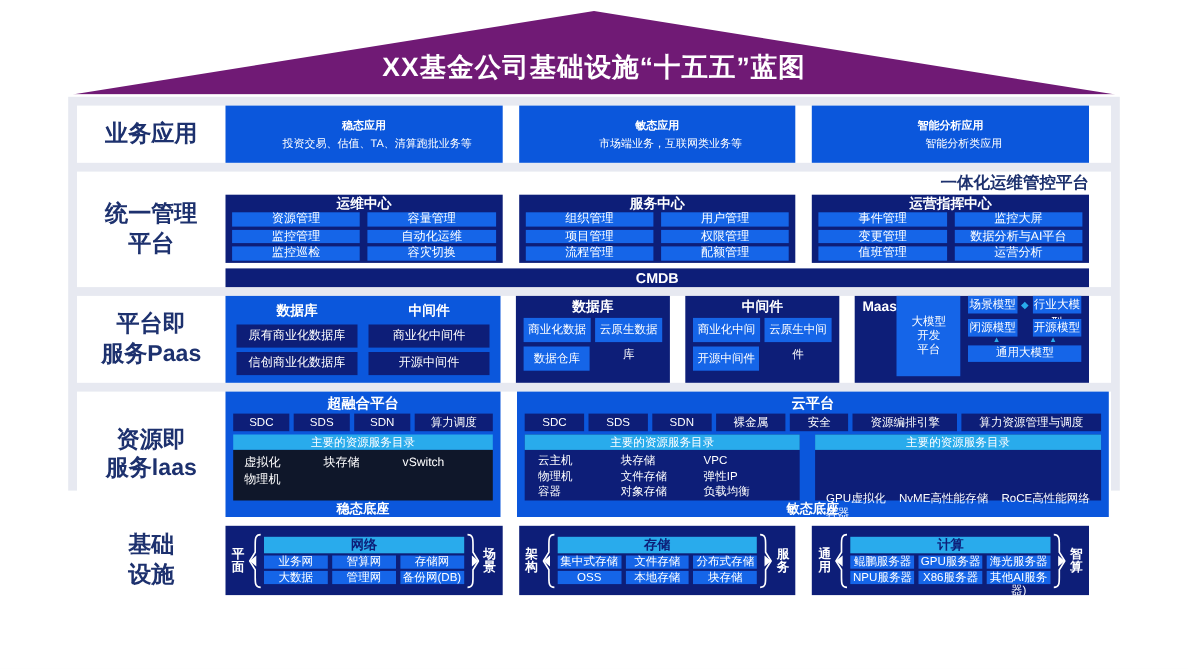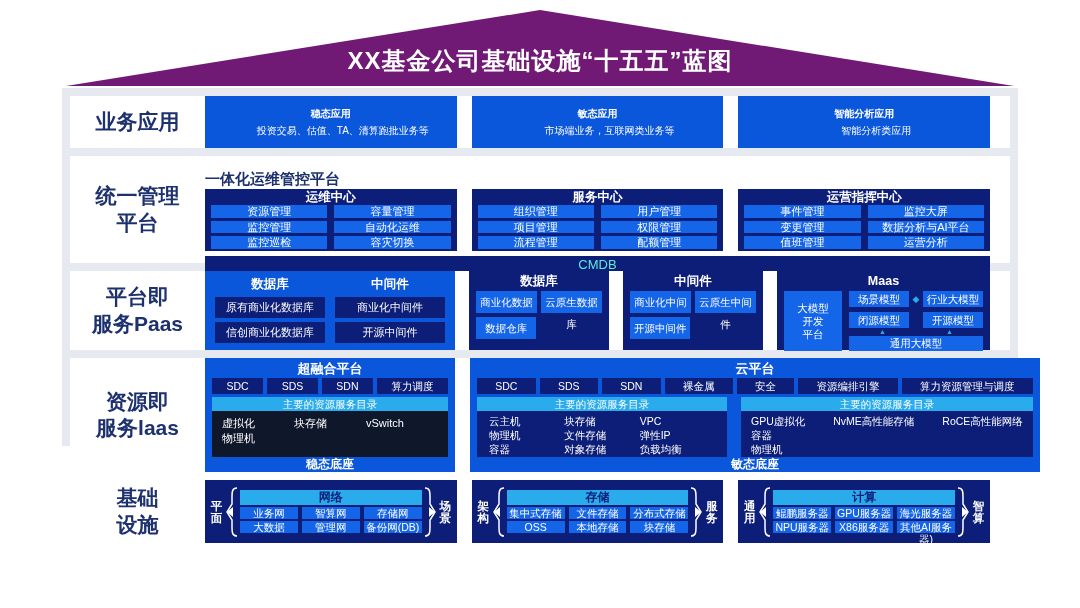--- a/index.html
+++ b/index.html
@@ -15,44 +15,44 @@
   
   .row1 { height:56px; }
   .row1 .row-body { display:flex; gap:15px; align-items:center; }
   .app-box { flex:1; height:52px; background:#0b57dc; color:#fff; display:flex; flex-direction:column; align-items:center; justify-content:center; }
   .app-title { font-weight:bold; font-size:10px; }
   .app-sub { font-size:10px; margin-top:3px;margin-left:24px; }
 
   
   .row2 { height:107px; }
   .row2 .row-body { display:flex; flex-direction:column; }
-  .platform-title { text-align:left; color:#1d316e; font-weight:bold; font-size:15px; height:18px; line-height:18px; margin-top:14px; }
+  .platform-title { text-align:right; color:#1d316e; font-weight:bold; font-size:15px; height:18px; line-height:18px; margin-top:2px; }
   .centers { display:flex; gap:15px; margin-top:1px; }
   .center-box { flex:1; background:#0d1e78; padding:0 6px 4px 6px; height:62px; }
   .center-title { color:#fff; font-weight:bold; font-size:12.5px; text-align:center; height:16px; line-height:16px; }
   .center-grid { display:grid; grid-template-columns:1fr 1fr; column-gap:7px; row-gap:3px; }
   .cell { background:#1565e8; color:#fff; font-size:11px; height:12.5px; line-height:12.5px; text-align:center; }
-  .cmdb-bar { margin-top:5px; height:17px; background:#0d1e78; color:#5eead4; font-weight:normal; font-size:13px; text-align:center; line-height:17px; }
+  .cmdb-bar { margin-top:5px; height:17px; background:#0d1e78; color:#ffffff; font-weight:bold; font-size:13px; text-align:center; line-height:17px; }
 
   
   .row3 { height:95px; }
   .row3 .row-body { display:flex; gap:14px; align-items:center; }
   .paas-box { height:79px; }
   .legacy-box { flex:0 0 250px; background:#0b57dc; display:flex; gap:10px; padding:4px 10px; }
   .legacy-col { flex:1; display:flex; flex-direction:column; }
   .legacy-col-title { color:#fff; font-weight:bold; font-size:12.5px; text-align:center; height:18px; line-height:18px; }
   .legacy-cell { background:#0d1e78; color:#fff; font-size:11px; height:21px; line-height:21px; text-align:center; margin-top:4px; }
   .navy-box { background:#0d1e78; padding:0 7px 6px 7px; }
   .db-box, .mw-box { flex:0 0 140px; }
   .navy-title { color:#fff; font-weight:bold; font-size:12.5px; text-align:center; height:20px; line-height:20px; }
   .duo-row { display:flex; gap:4px; }
   .blue-cell { background:#1565e8; color:#fff; font-size:10.5px; height:22px; line-height:22px; text-align:center; flex:1; }
   .solo-row { margin-top:4px; display:flex; }
   .solo-row .blue-cell { flex:0 0 48%; }
-  .maas-box { flex:1; display:flex; flex-direction:column; }
+  .maas-box { flex:1; display:flex; flex-direction:row; }
   .maas-body { display:flex; gap:7px; flex:1; }
   .maas-dev { flex:0 0 58px; background:#1565e8; color:#fff; font-size:10.5px; line-height:13px; display:flex; align-items:center; justify-content:center; text-align:center; white-space:pre-line; }
   .maas-right { flex:1; display:flex; flex-direction:column; }
   .maas-r1 { display:flex; align-items:center; }
   .maas-cell { background:#1565e8; color:#fff; font-size:10.5px; height:16px; line-height:16px; text-align:center; flex:1; }
   .maas-arrow-h { color:#29abec; font-size:9px; width:14px; text-align:center; }
   .maas-r2 { display:flex; margin-top:5px; }
   .maas-r2 .spacer { width:14px; }
   .maas-arrows { display:flex; height:8px; }
   .maas-arrows span { flex:1; color:#29abec; font-size:7px; text-align:center; line-height:8px; }
@@ -72,21 +72,21 @@
   .hci-panel-body { background:#0f172a; display:flex; padding:5px 10px; height:46px; }
   .hci-col { flex:1; color:#fff; font-size:11px; line-height:15px; white-space:pre-line; }
   .iaas-footer { color:#fff; font-weight:bold; font-size:12px; text-align:center; height:15px; line-height:14px; margin-top:auto; }
   .cloud-panels { display:flex; gap:14px; margin-top:3px; }
   .cloud-panel { background:#0d1e78; height:60px; }
   .panel-a { flex:0 0 250px; }
   .panel-b { flex:1; }
   .panel-body { display:flex; padding:3px 12px 0 12px; }
   .panel-col { flex:1; color:#fff; font-size:10.5px; line-height:14px; white-space:pre-line; }
   .panel-b-body { padding:3px 10px 0 10px; color:#fff; font-size:10.5px; line-height:14px; }
-  .pb-line1 { display:flex; gap:28px; }
+  .pb-line1 { display:flex; gap:12px;margin-top:34px; }
   .pb-line1 span { white-space:nowrap; }
 
   
   .row5 { height:72px; }
   .row5 .row-body { display:flex; gap:15px; align-items:center; }
   .infra-box { flex:1; height:63px; background:#0d1e78; display:flex; align-items:center; padding:3px 4px; gap:2px; }
   .v-label { color:#fff; font-weight:bold; font-size:11.5px; line-height:12px; white-space:pre-line; text-align:center; width:15px; }
   .brace { width:12px; height:52px; flex:0 0 12px; }
   .infra-main { flex:1; display:flex; flex-direction:column; gap:2px; }
   .infra-header { background:#29abec; color:#0d1e78; font-weight:bold; font-size:12px; height:15px; line-height:15px; text-align:center; }

